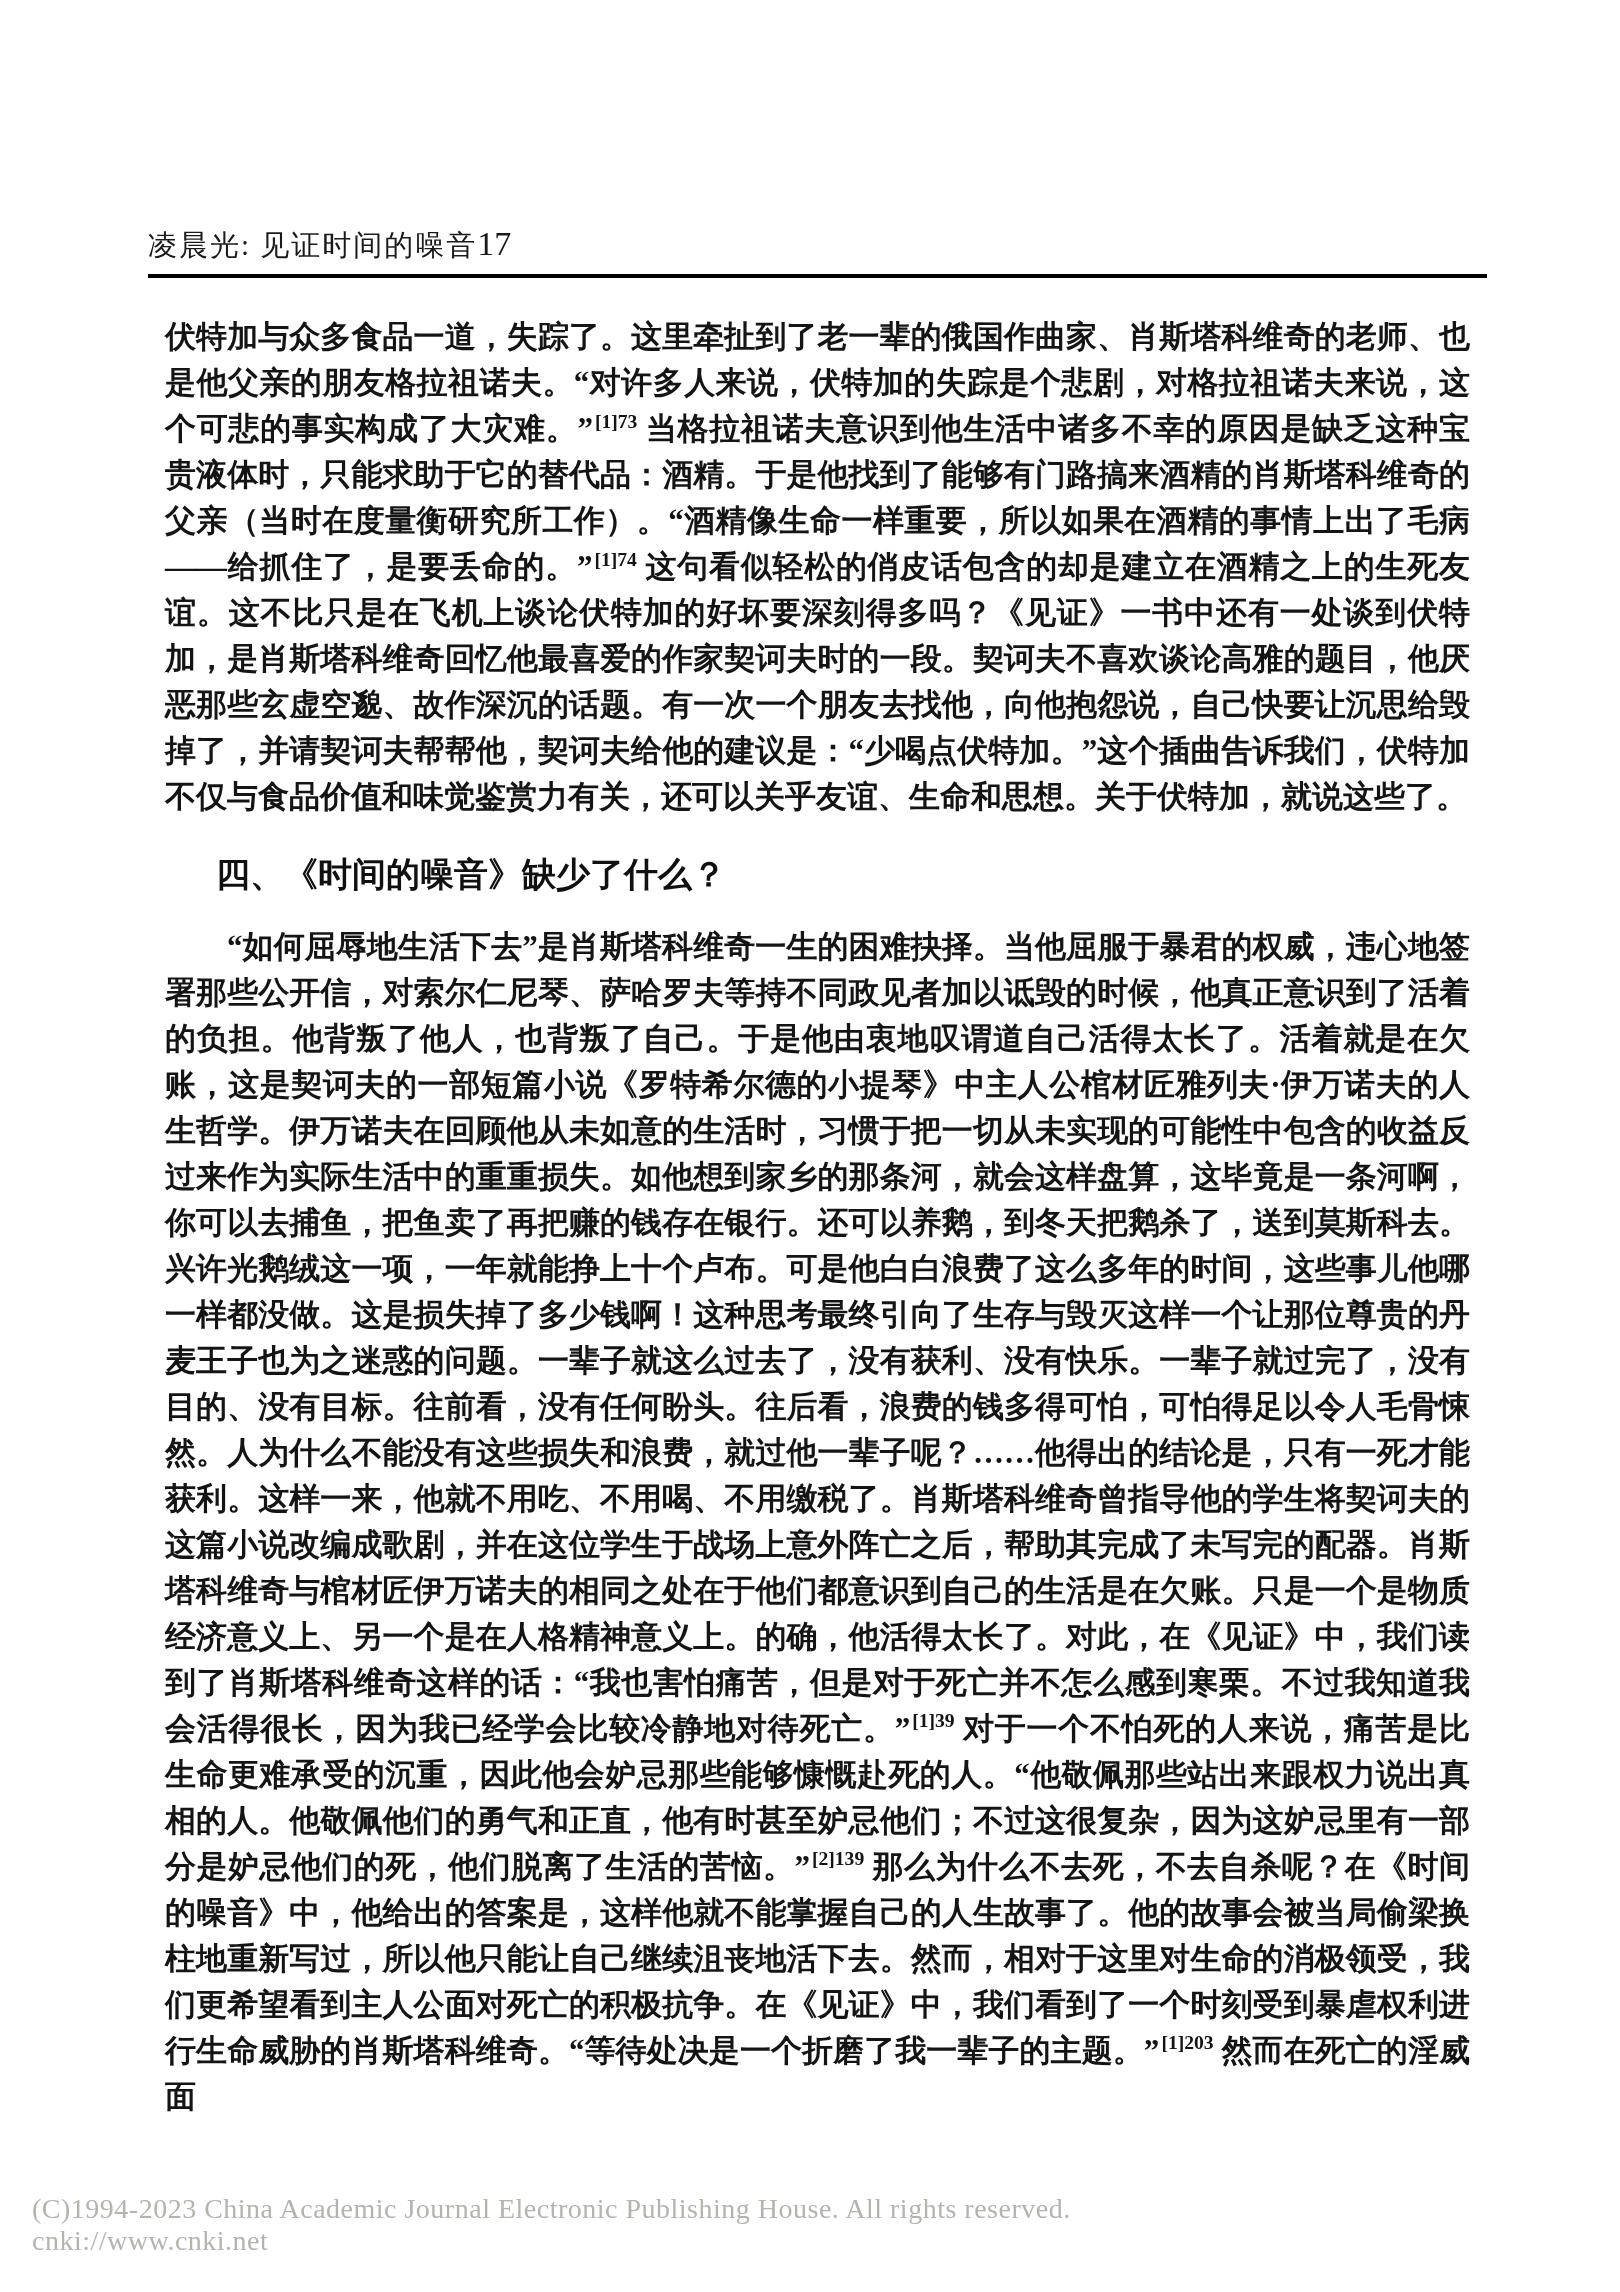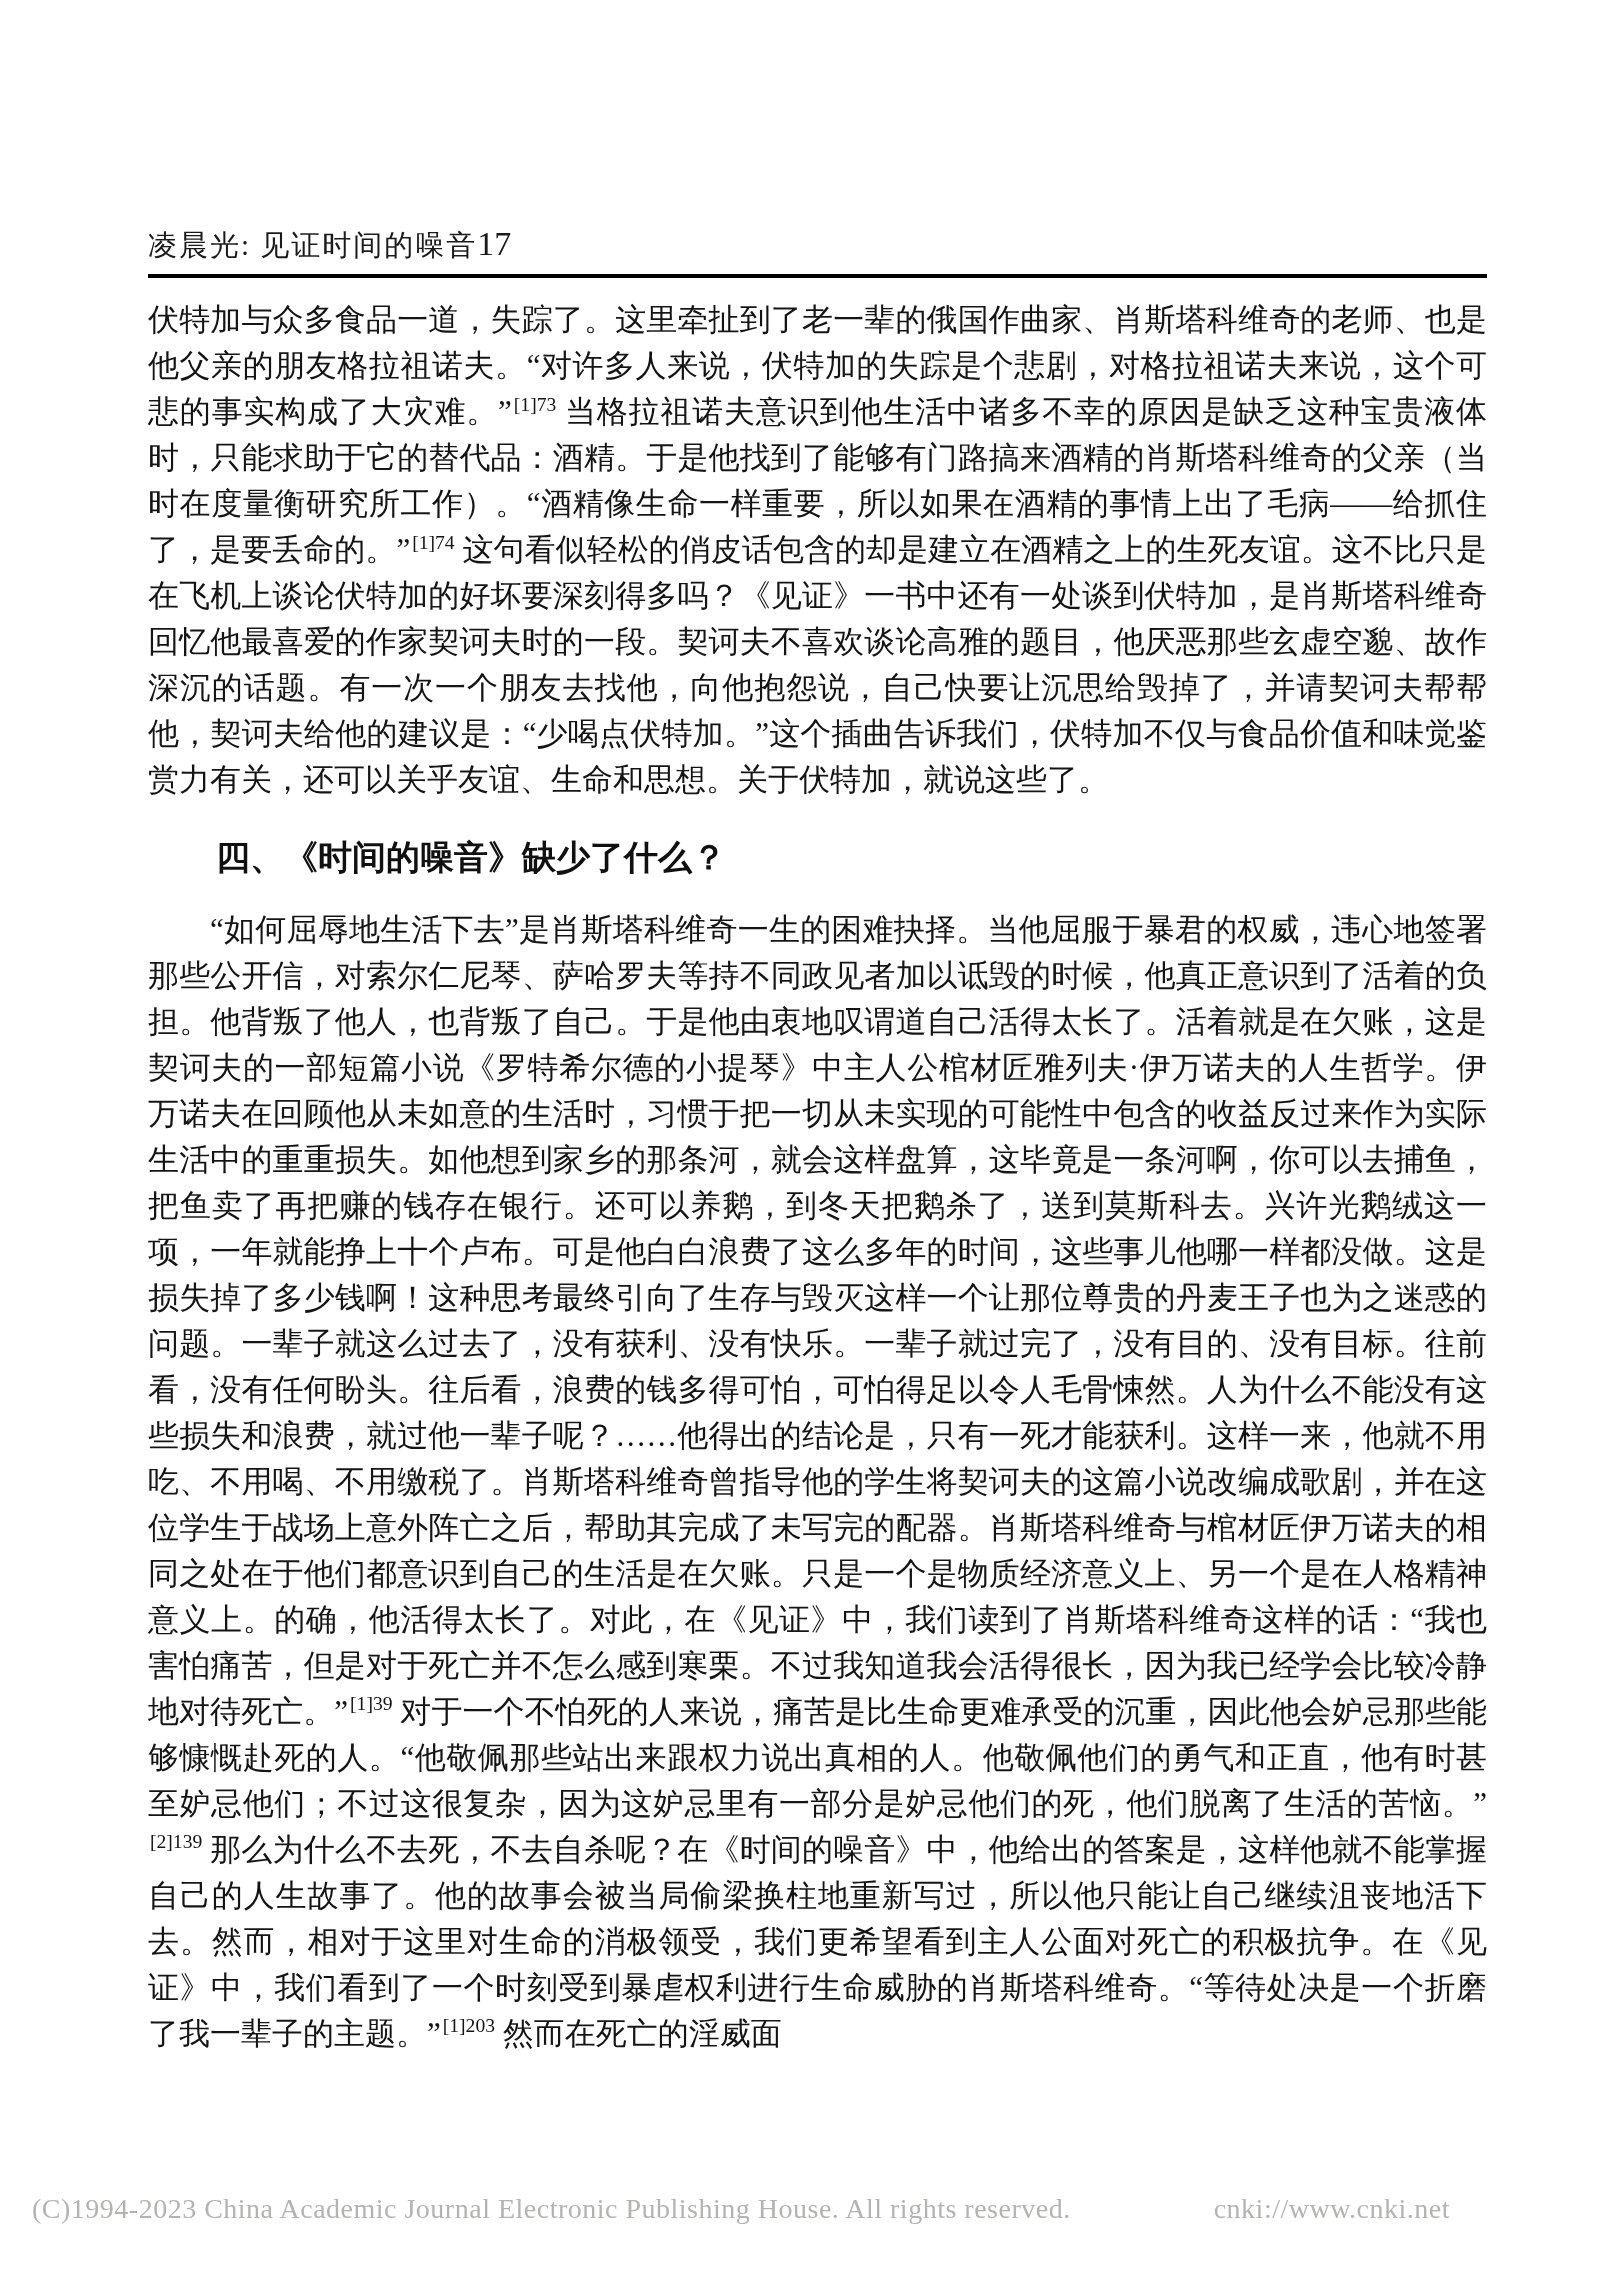--- a/index.html
+++ b/index.html
@@ -49,22 +49,23 @@
     position: absolute;
     top: 297px;
     left: 148px;
     width: 1339px;
     font-size: 31px;
     line-height: 46px;
     text-align: justify;
     color: #141414;
   }
   .article p {
-    margin: 0;
+    margin: 17px;
     padding: 0;
+    font-weight: bold;
   }
   .para-continued {
     text-indent: 0;
   }
   .para-indent {
     text-indent: 2em;
   }
   .section-heading {
     font-size: 34px;
     font-weight: bold;
@@ -87,20 +88,21 @@
     position: absolute;
     left: 32px;
     top: 2193px;
     width: 1418px;
     display: flex;
     justify-content: space-between;
     align-items: baseline;
     font-size: 28px;
     color: #b3b3af;
     letter-spacing: 0.5px;
+    flex-direction: column;
   }
 </style>
 </head>
 <body>
 
 <div class="running-header">
   <span class="running-title">凌晨光: 见证时间的噪音</span>
   <span class="page-number">17</span>
 </div>
 <div class="header-rule"></div>

